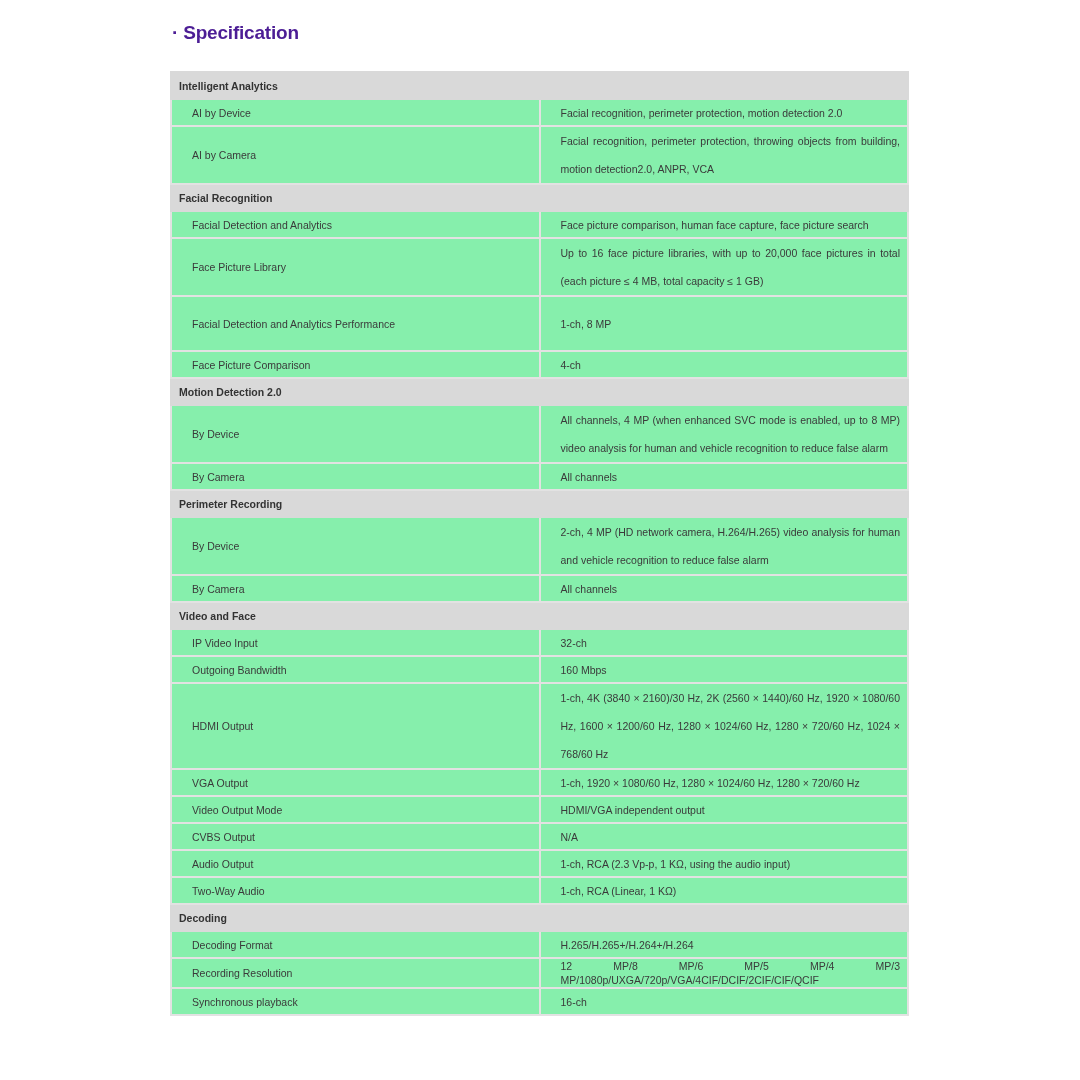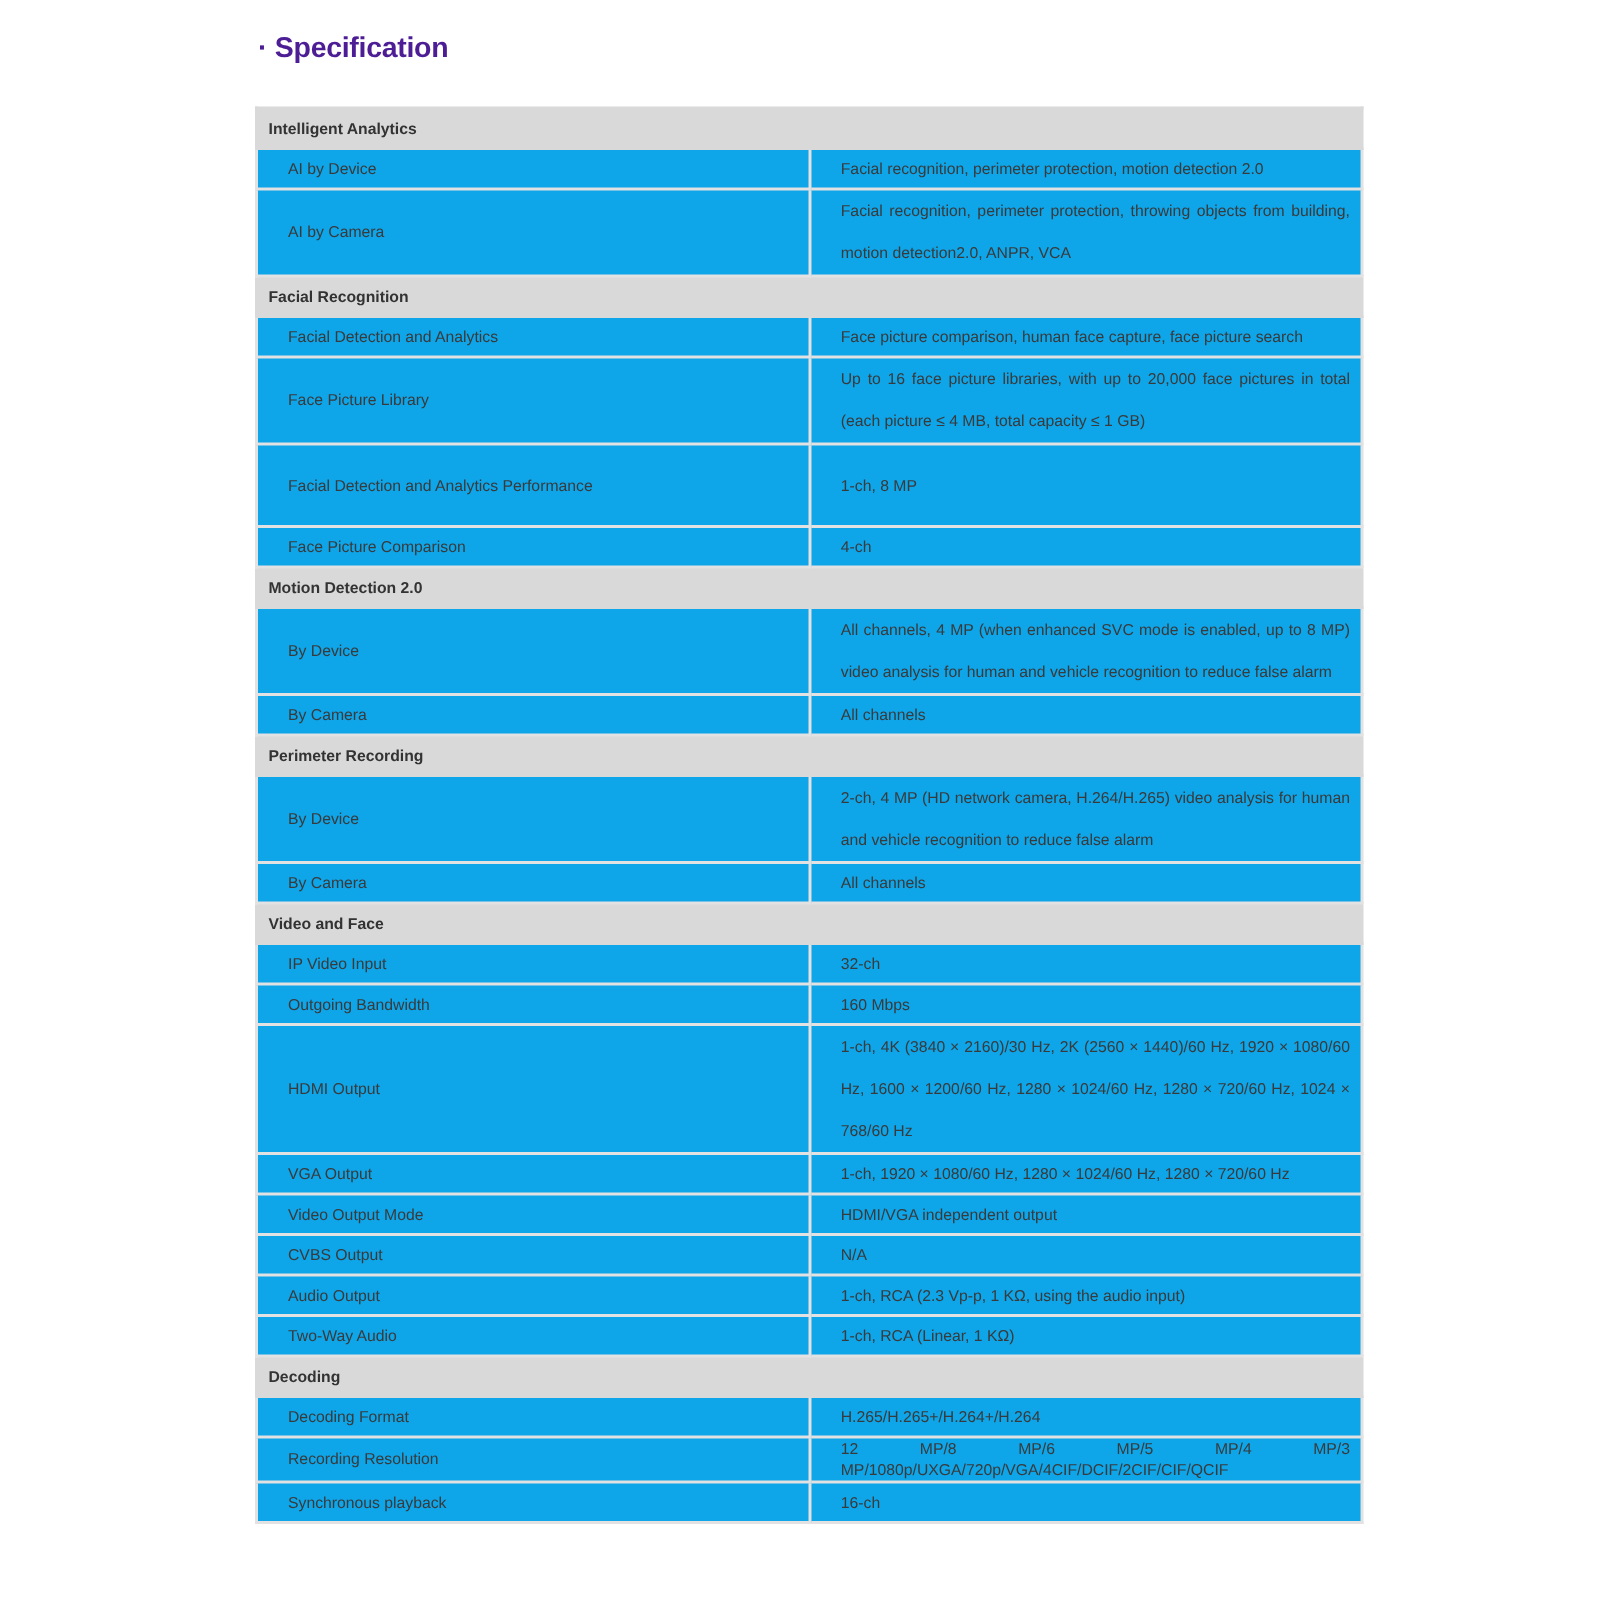--- a/index.html
+++ b/index.html
@@ -6,21 +6,21 @@
   body { width: 1080px; height: 1080px; position: relative; overflow: hidden;
          font-family: "Liberation Sans", "DejaVu Sans", sans-serif; color: #333333; }
   .title { position: absolute; left: 172px; top: 22px; font-size: 19px; font-weight: bold;
            color: #4c1d95; letter-spacing: -0.2px; }
   table.spec { position: absolute; left: 170px; top: 58px; width: 739px;
                border-collapse: collapse; table-layout: fixed; font-size: 10.5px; margin-top: 13px; }
   table.spec td { border: 2px solid #e2e2e2; padding: 0 7px; vertical-align: middle;
                   line-height: 14px; }
   tr.section td { background: #d9d9d9; font-weight: bold; color: #333333; height: 25px;
                   border-color: #d9d9d9; }
-  tr.row td { height: 25px; background: #0ea5e9; padding-left: 20px; }
+  tr.row td { height: 25px; background: #86efac; padding-left: 20px; }
   tr.row.tall td { height: 53px; }
   tr.row.tall td.val { line-height: 28px; }
   td.key { width: 197px; color: #3a3a3a; }
   td.val { text-align: justify; color: #3a3a3a; }
   td.key.justify { text-align: justify; line-height: 28px; }
 </style>
 </head>
 <body>
 
 <div class="title">· Specification</div>

